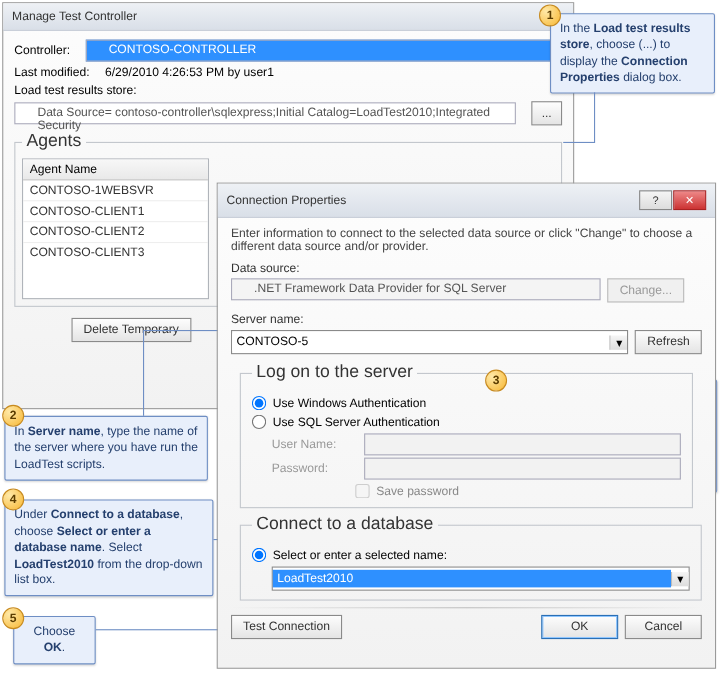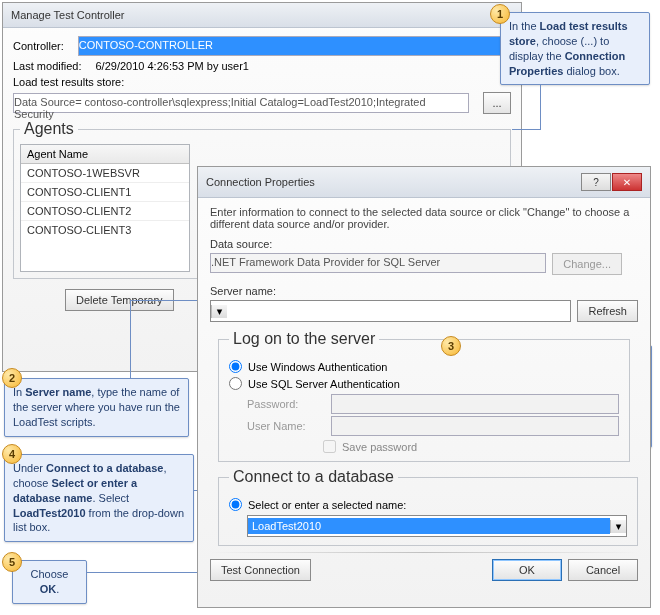--- a/index.html
+++ b/index.html
@@ -4,21 +4,21 @@
 <style>
   * { box-sizing: border-box; margin: 0; padding: 0; font-family: "Segoe UI", Tahoma, sans-serif; font-size: 11px; }
   body { background: #fff; width: 660px; height: 615px; position: relative; overflow: hidden; }
   .window { position: absolute; background: linear-gradient(#fdfdfd, #f2f2f2); border: 1px solid #9a9a9a; }
   .titlebar { background: linear-gradient(#eef1f5, #d9dfe8); border-bottom: 1px solid #bcc4d0; padding: 6px 8px; font-size: 12px; color: #333; display: flex; align-items: center; }
   .titlebar .controls { margin-left: auto; display: flex; gap: 1px; }
   .titlebar .ctrl { width: 30px; height: 18px; display:flex; align-items:center; justify-content:center; border:1px solid #888; background: linear-gradient(#f5f5f5,#ddd); font-size:10px; cursor:pointer; }
   .titlebar .ctrl.close { background: linear-gradient(#e88,#c33); color:#fff; border-color:#a22; }
   .field-row { display:flex; align-items:center; margin: 4px 8px; gap: 14px; }
   .field-row label { white-space: nowrap; }
-  .hinput { background:#fff; border:1px solid #aab; padding:2px 0; height:20px; flex:1; }
+  .hinput { background:#fff; border:1px solid #aab; padding:2px 20px; height:20px; flex:1; }
   .hinput.highlight { background:#2e90ff; color:#fff; }
   .btn { background: linear-gradient(#fdfdfd,#e4e4e4); border:1px solid #8a8a8a; padding:2px 10px; height:22px; cursor:pointer; color:#333; }
   .btn.disabled { color:#999; border-color:#bbb; background:#f0f0f0; cursor:default; }
   .btn.primary { border:1px solid #2a6fb5; box-shadow: inset 0 0 0 1px #8fc6ff; }
   fieldset { border:1px solid #c3c7cd; margin: 6px 8px; padding: 6px; }
   legend { padding: 0 4px; color:#333; font-size:16px; }
   .list { background:#fff; border:1px solid #b0b4ba; }
   .list .header { background: linear-gradient(#f7f7f7,#e9e9e9); border-bottom:1px solid #c0c0c0; padding:3px 6px; font-size:11px; }
   .list .row { padding:3px 6px; color:#333; }
   .list .row + .row { border-top:1px solid #eee; }
@@ -87,43 +87,44 @@
 
     <div class="section-label">Data source:</div>
     <div style="display:flex; gap:6px; margin:3px 16px 10px 0;">
       <div class="hinput" style="flex:1; background:#f4f4f4; color:#555;"><span>.NET Framework Data Provider for SQL Server</span></div>
       <button class="btn disabled"><span>Change...</span></button>
     </div>
 
     <div class="section-label">Server name:</div>
     <div style="display:flex; gap:6px; margin:3px 0 8px 0;">
       <div class="dropdown" style="flex:1;">
+        <input value="CONTOSO-5" style="">
         <div class="arrow">▾</div>
       </div>
       <button class="btn"><span>Refresh</span></button>
     </div>
 
     <fieldset style="padding:8px 10px;">
       <legend>Log on to the server</legend>
       <label class="radio">
         <input type="radio" name="auth" checked="" style="">
         <span>Use Windows Authentication</span>
       </label>
       <label class="radio">
         <input type="radio" name="auth" style="">
         <span>Use SQL Server Authentication</span>
       </label>
       <div class="indent" style="margin-top:4px;">
         <div class="field-row" style="margin:2px 0;">
+          <label style="width:70px; color:#999;">User Name:</label>
+          <input class="hinput" disabled="" style="background: rgb(242, 242, 242);">
+        </div>
+        <div class="field-row" style="margin:2px 0;">
           <label style="width:70px; color:#999;">Password:</label>
           <input class="hinput" type="password" disabled="" style="background: rgb(242, 242, 242);">
-        </div>
-        <div class="field-row" style="margin:2px 0;">
-          <label style="width:70px; color:#999;">User Name:</label>
-          <input class="hinput" disabled="" style="background: rgb(242, 242, 242);">
         </div>
         <label class="checkbox" style="margin-left:76px; margin-top:4px;">
           <input type="checkbox" disabled="" style="">
           <span>Save password</span>
         </label>
       </div>
     </fieldset>
 
     <fieldset style="padding:8px 10px;">
       <legend>Connect to a database</legend>

